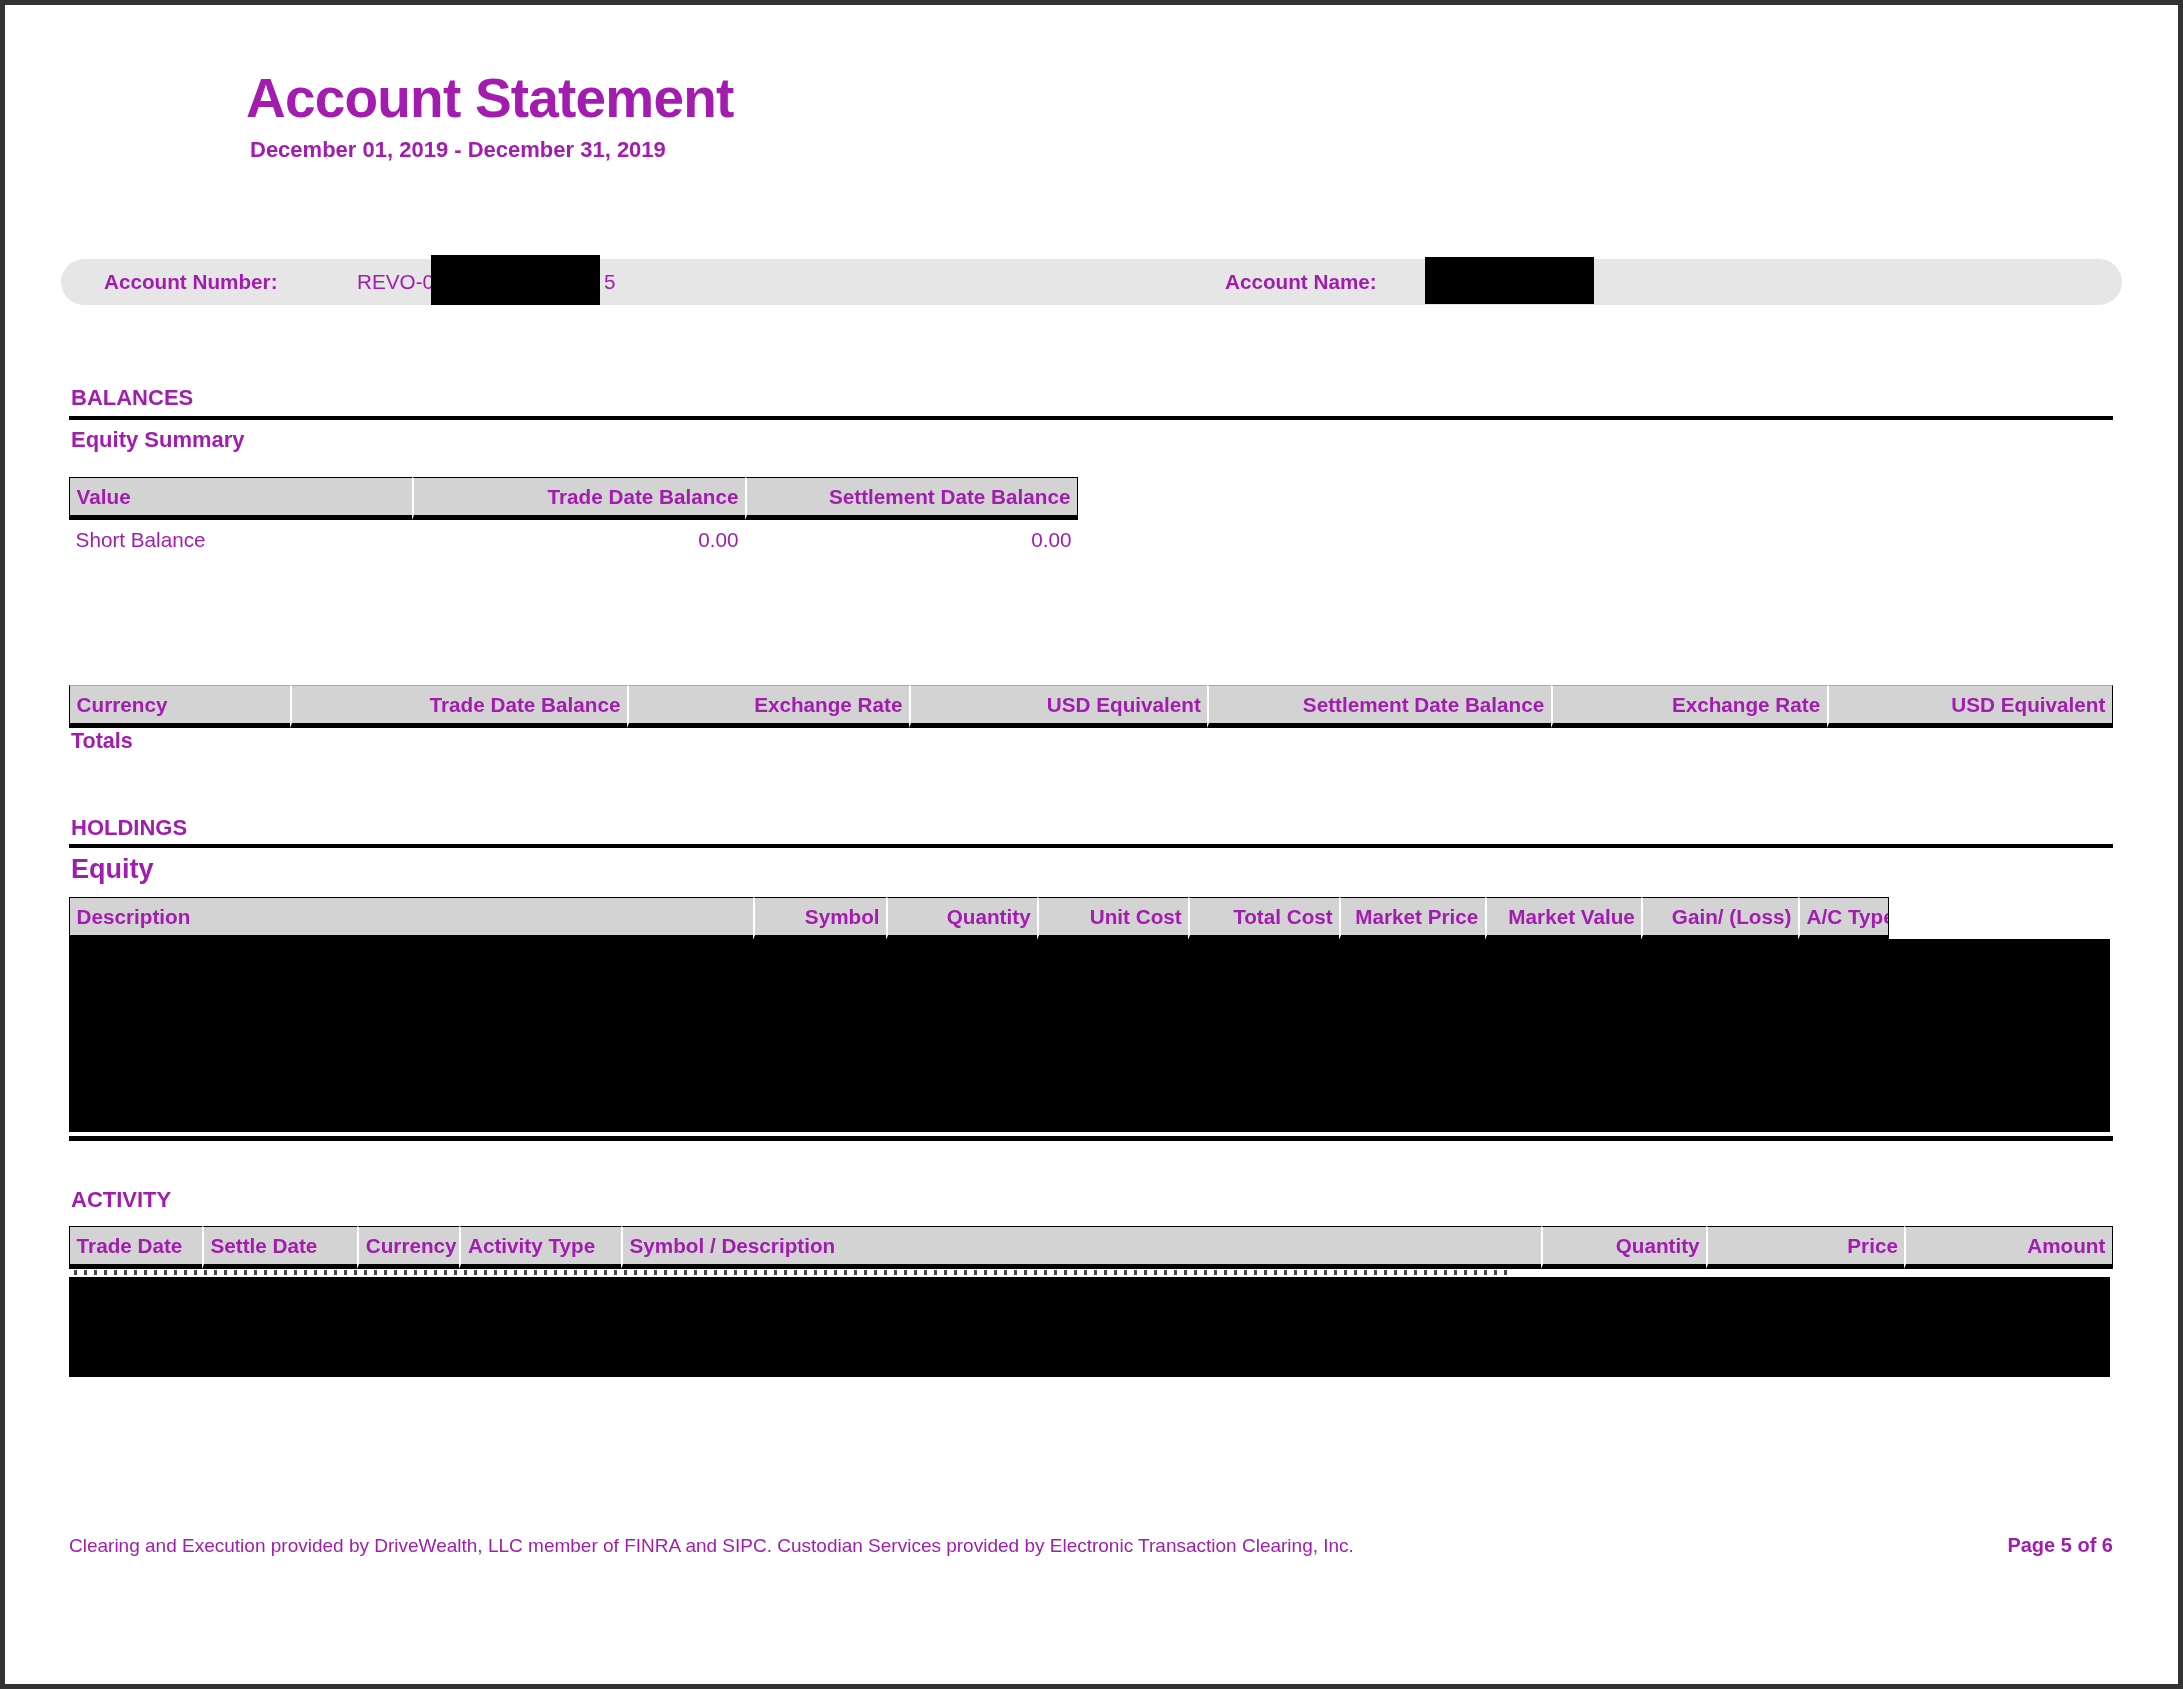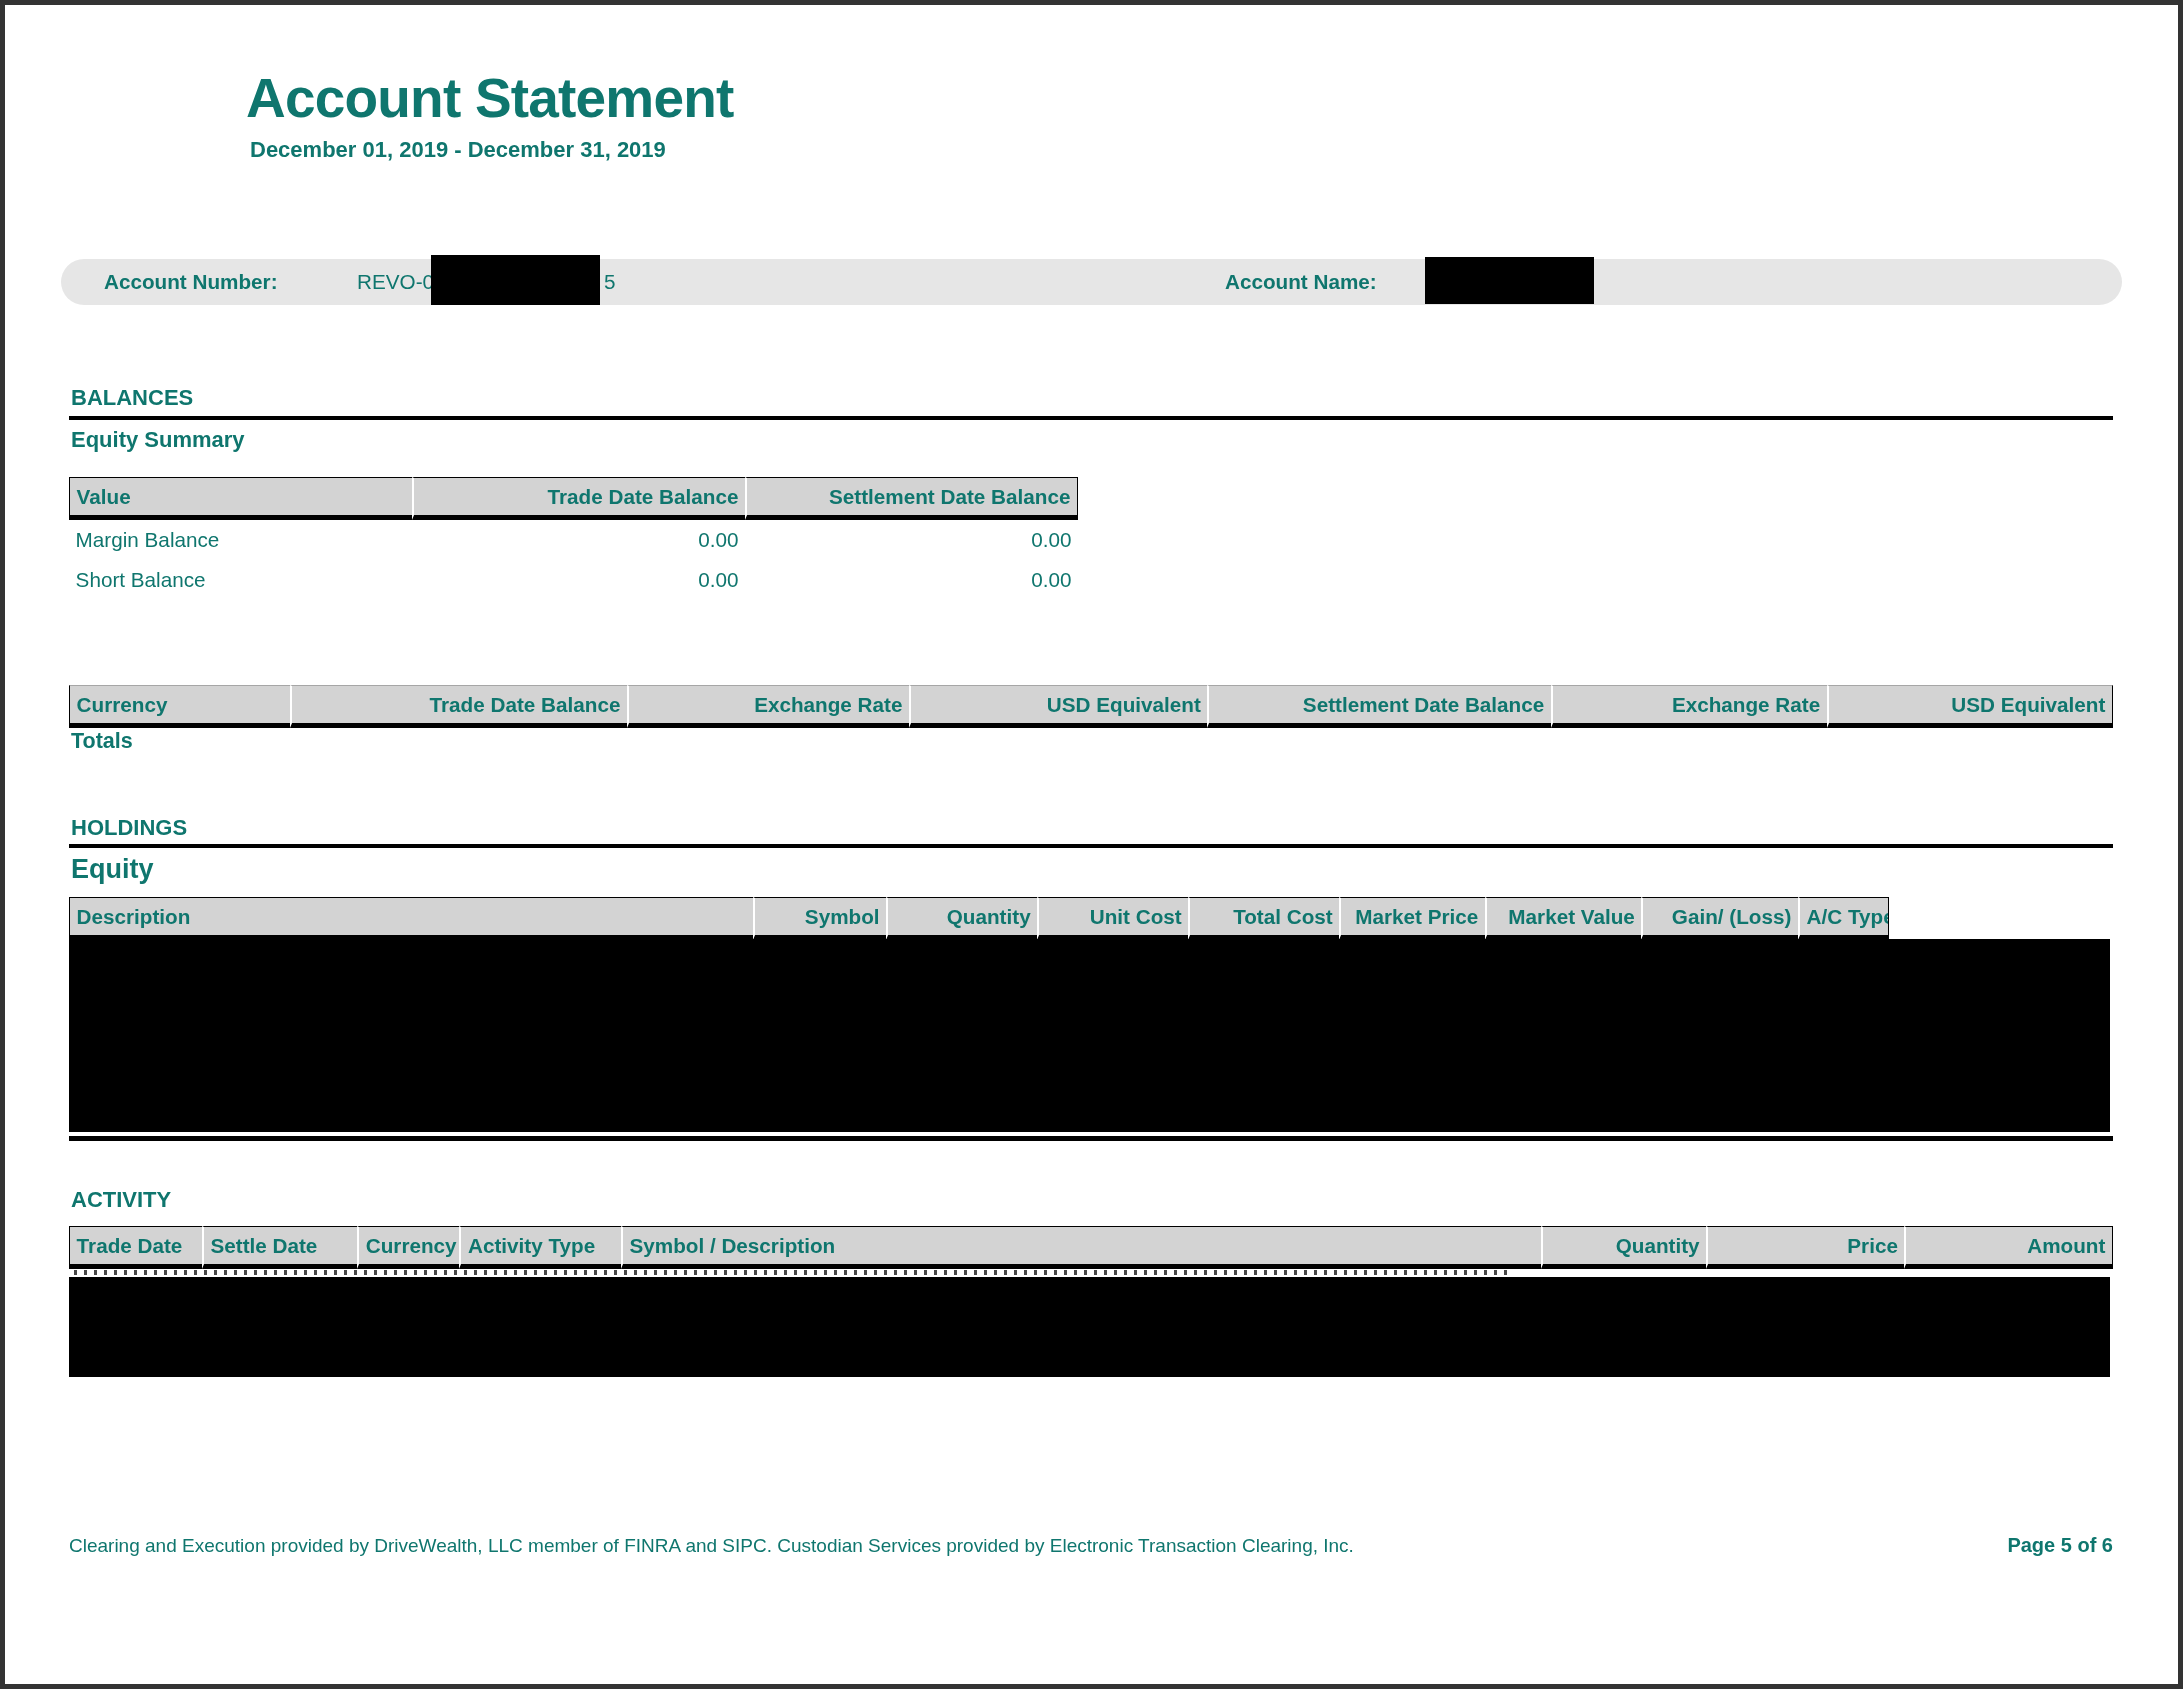--- a/index.html
+++ b/index.html
@@ -2,21 +2,21 @@
 <html style="font-size:13.2px"><head>
 <meta charset="utf-8">
 <style>
   html,body{margin:0;padding:0;background:#333;}
   .page{
     position:relative;
     width:2183px;height:1689px;
     background:#ffffff;
     box-sizing:border-box;
     font-family:"Liberation Sans", sans-serif;
-    color:#0f766e;
+    color:#a21caf;
     overflow:hidden;
   }
   .frame-border{position:absolute;inset:0;border:5.8px solid #333333;pointer-events:none;z-index:50;}
 
   
   .doc-title{position:absolute;left:246px;top:66px;font-size:55px;font-weight:700;letter-spacing:-0.8px;margin:0;}
   .doc-period{position:absolute;left:250px;top:137px;font-size:22px;font-weight:700;}
   .company{position:absolute;left:1223px;top:73px;font-size:20.7px;line-height:31px;}
   .company .co-name{font-weight:700;}
   .company .co-line3{margin-top:3.3px;white-space:pre;}
@@ -112,25 +112,20 @@
       </colgroup>
     <thead>
       <tr>
         <th>Value</th>
         <th>Trade Date Balance</th>
         <th>Settlement Date Balance</th>
       </tr>
     </thead>
     <tbody>
       <tr>
-        <td>Margin Balance</td>
-        <td>0.00</td>
-        <td>0.00</td>
-      </tr>
-      <tr>
         <td>Short Balance</td>
         <td>0.00</td>
         <td>0.00</td>
       </tr>
     </tbody>
   </table>
 
   <table class="stmt currency-tbl tbl-currency">
     <colgroup>
       <col style="width:10.8%">

